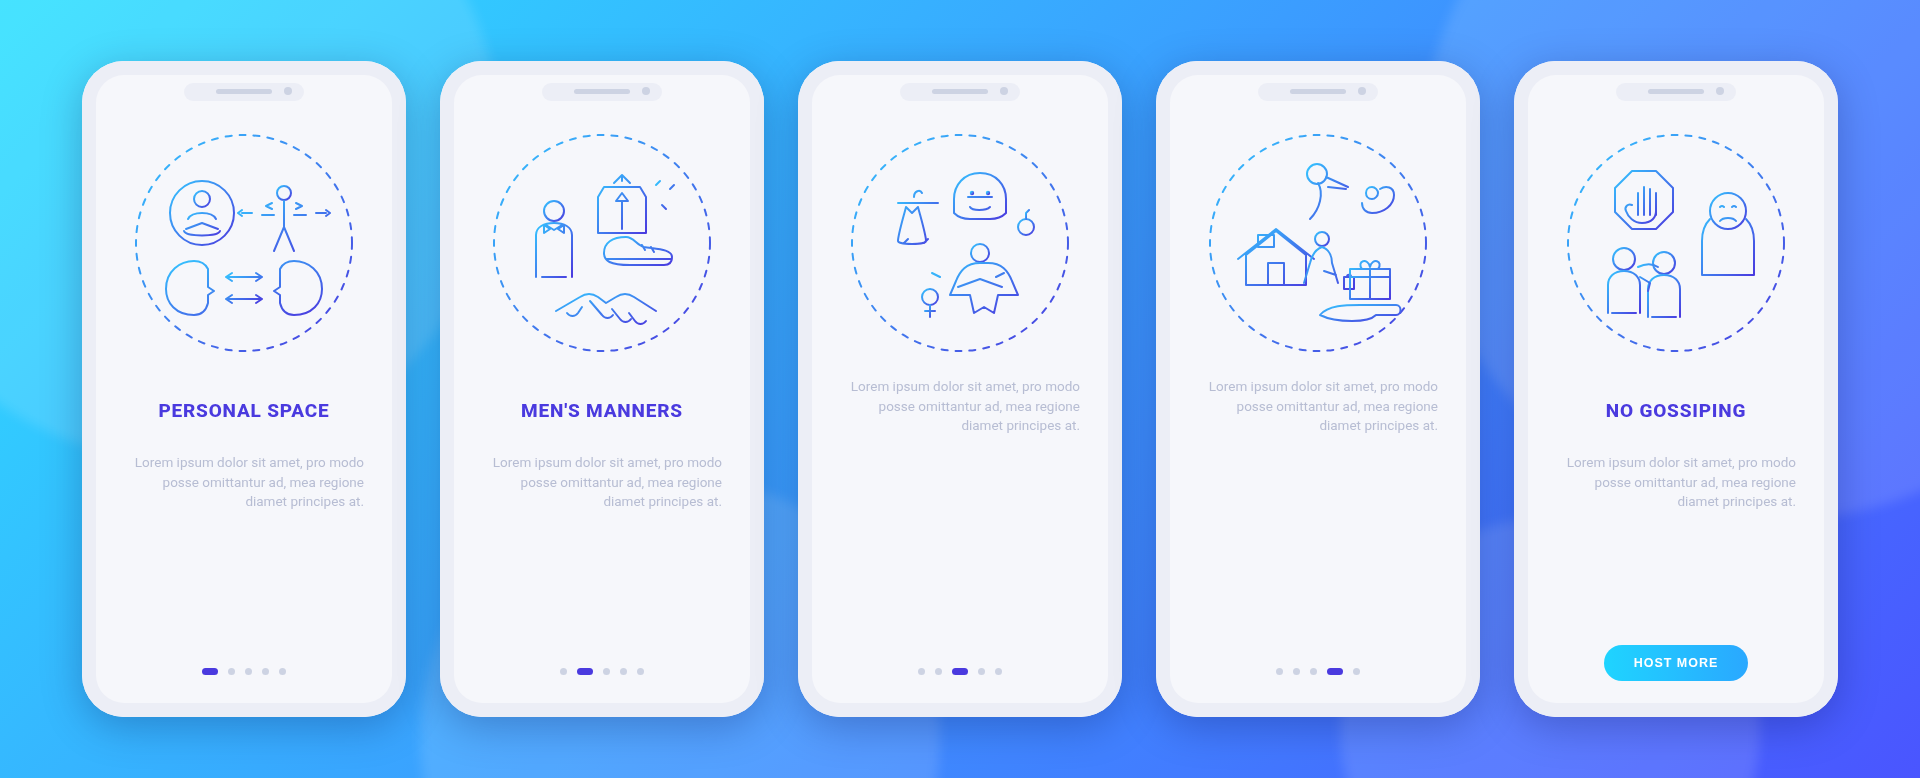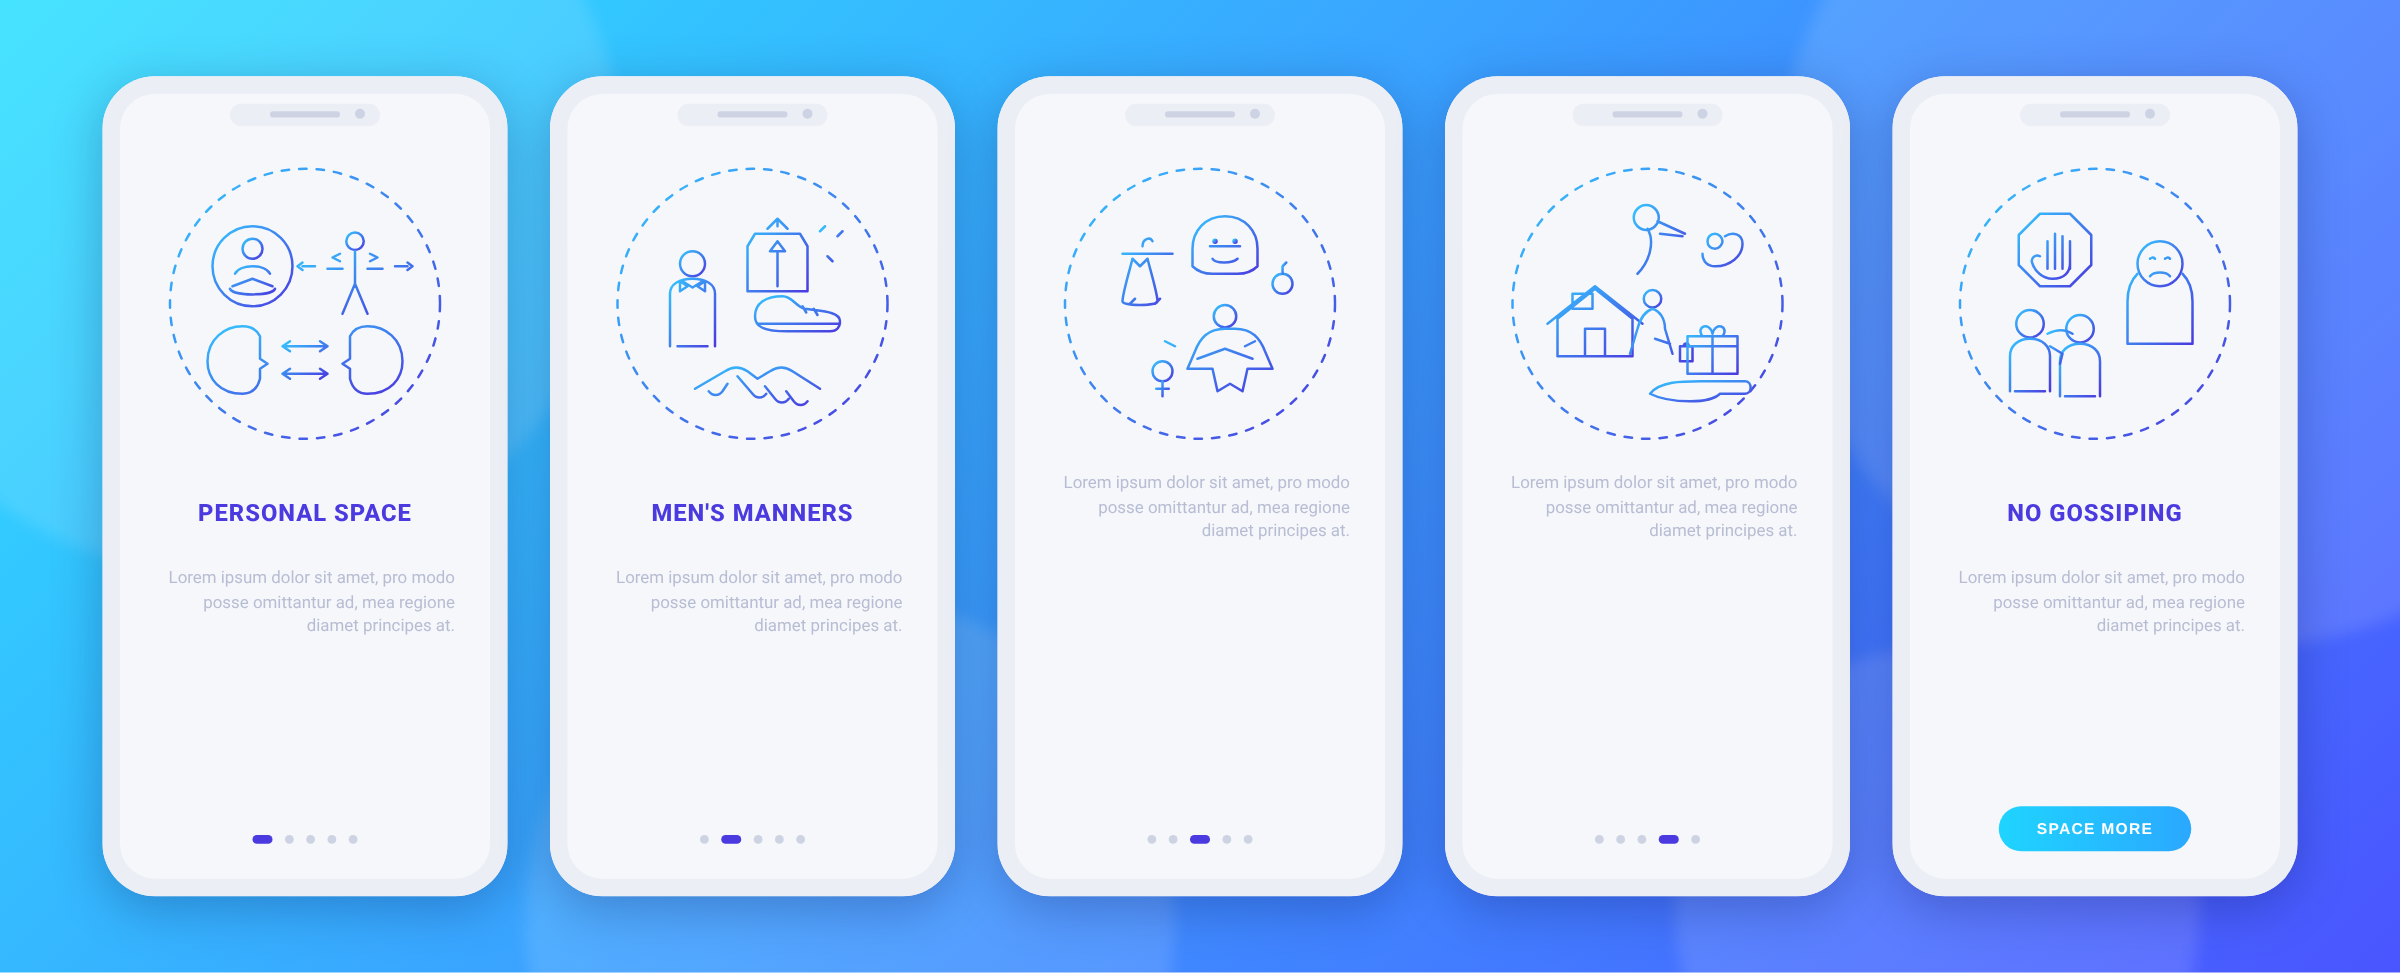--- a/index.html
+++ b/index.html
@@ -262,16 +262,16 @@
 
         <circle class="ln" cx="64" cy="132" r="11" stroke="url(#g5)" stroke-width="2"></circle>
         <path class="ln" d="M48 186v-28c0-8 6-14 16-14s16 6 16 14v28M52 186h24" stroke="url(#g5)" stroke-width="2"></path>
         <circle class="ln" cx="104" cy="136" r="11" stroke="url(#g5)" stroke-width="2"></circle>
         <path class="ln" d="M88 190v-28c0-8 6-14 16-14s16 6 16 14v28M92 190h24" stroke="url(#g5)" stroke-width="2"></path>
         <path class="ln" d="M78 140c8-4 14-4 20 0M80 150l10 6-2 8" stroke="url(#g5)" stroke-width="2"></path>
       </svg>
     </div>
     <div class="title">NO GOSSIPING</div>
     <div class="body">Lorem ipsum dolor sit amet, pro modo posse omittantur ad, mea regione diamet principes at.</div>
-    <button class="cta">SPACE MORE</button>
+    <button class="cta">HOST MORE</button>
   </div>
 
 </div>
 
 </body></html>

